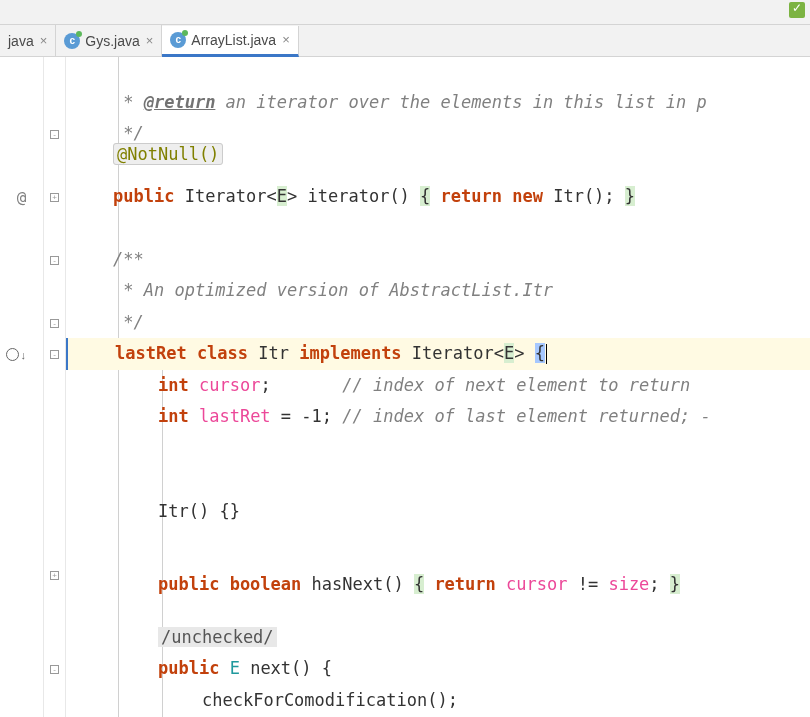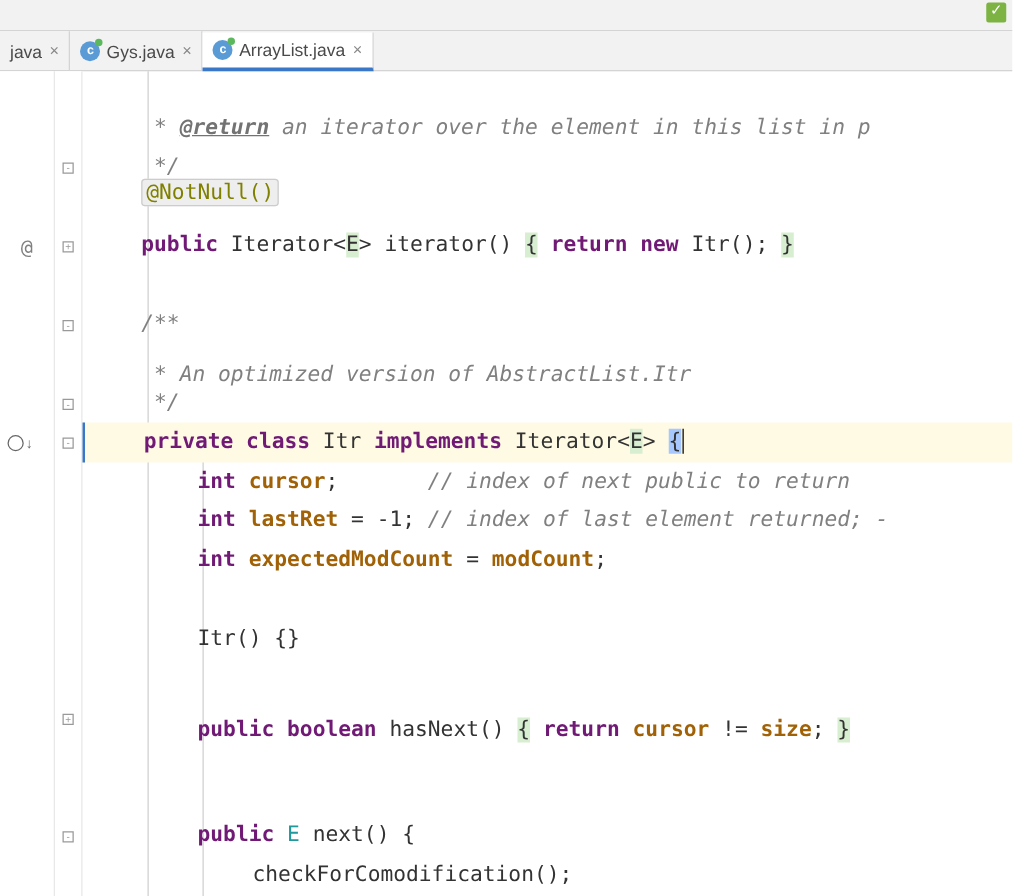--- a/index.html
+++ b/index.html
@@ -110,22 +110,22 @@
       padding-left: 12px;
       white-space: pre;
       height: 31.5px;
     }
     .hl-line {
       background: #fffae3;
     }
     .current-caret-line {
       border-left: 2px solid #3b77c7;
     }
-    .kw { color: #701a75; font-weight: bold; }
-    .field { color: #a16207; font-weight: bold; }
+    .kw { color: #c2410c; font-weight: bold; }
+    .field { color: #ec4899; font-weight: normal; }
     .comment { color: #808080; font-style: italic; }
     .comment-tag { color: #737373; font-style: italic; text-decoration: underline; font-weight: bold; }
     .annotation-box {
       background: #eeeeee;
       border: 1px solid #cccccc;
       border-radius: 3px;
       padding: 0 3px;
       color: #9a8f00;
       font-style: normal;
     }
@@ -260,29 +260,29 @@
       </div>
     <div class="gutter-item" style="top:597px;">
         <span class="fold-mark">-</span>
       </div>
   </div>
 
   <div class="code-area">
     <div class="vline" style="left:52px;"></div>
     <div class="vline" style="left:96px; top:312px;"></div>
 
-    <div class="line" style="top:30px;"><span style="padding-left:35px;"><span class="comment"> * </span><span class="comment-tag">@return</span><span class="comment"> an iterator over the element in this list in p</span></span></div>
+    <div class="line" style="top:30px;"><span style="padding-left:35px;"><span class="comment"> * </span><span class="comment-tag">@return</span><span class="comment"> an iterator over the elements in this list in p</span></span></div>
     <div class="line" style="top:61px;"><span style="padding-left:35px;"><span class="comment"> */</span></span></div>
     <div class="line" style="top:82px;"><span style="padding-left:35px;"><span class="annotation-box"><span class="annotation-text">@NotNull()</span></span></span></div>
     <div class="line" style="top:124px;"><span style="padding-left:35px;"><span class="kw">public</span><span> Iterator&lt;</span><span class="type-param-hl">E</span><span>&gt; iterator() </span><span class="brace-hl">{</span><span class="kw"> return new </span><span>Itr(); </span><span class="brace-hl">}</span></span></div>
     <div class="line" style="top:187px;"><span style="padding-left:35px;"><span class="comment">/**</span></span></div>
-    <div class="line" style="top:228px;"><span style="padding-left:35px;"><span class="comment"> * An optimized version of AbstractList.Itr</span></span></div>
+    <div class="line" style="top:218px;"><span style="padding-left:35px;"><span class="comment"> * An optimized version of AbstractList.Itr</span></span></div>
     <div class="line" style="top:250px;"><span style="padding-left:35px;"><span class="comment"> */</span></span></div>
-    <div class="line hl-line current-caret-line" style="top:281px;"><span style="padding-left:35px;"><span class="kw">private class</span><span> Itr </span><span class="kw">implements</span><span> Iterator&lt;</span><span class="type-param-hl">E</span><span>&gt; </span><span style="background:#a6c8ff;">{</span><span class="cursor"></span></span></div>
-    <div class="line" style="top:313px;"><span style="padding-left:80px;"><span class="kw">int</span><span class="field"> cursor</span><span>;       </span><span class="comment">// index of next public to return</span></span></div>
+    <div class="line hl-line current-caret-line" style="top:281px;"><span style="padding-left:35px;"><span class="kw">lastRet class</span><span> Itr </span><span class="kw">implements</span><span> Iterator&lt;</span><span class="type-param-hl">E</span><span>&gt; </span><span style="background:#a6c8ff;">{</span><span class="cursor"></span></span></div>
+    <div class="line" style="top:313px;"><span style="padding-left:80px;"><span class="kw">int</span><span class="field"> cursor</span><span>;       </span><span class="comment">// index of next element to return</span></span></div>
     <div class="line" style="top:344px;"><span style="padding-left:80px;"><span class="kw">int</span><span class="field"> lastRet</span><span> = -1; </span><span class="comment">// index of last element returned; -</span></span></div>
-    <div class="line" style="top:376px;"><span style="padding-left:80px;"><span class="kw">int</span><span class="field"> expectedModCount</span><span> = </span><span class="field">modCount</span><span>;</span></span></div>
     <div class="line" style="top:439px;"><span style="padding-left:80px;"><span>Itr() {}</span></span></div>
     <div class="line" style="top:512px;"><span style="padding-left:80px;"><span class="kw">public boolean</span><span> hasNext() </span><span class="brace-hl">{</span><span class="kw"> return </span><span class="field">cursor</span><span> != </span><span class="field">size</span><span>; </span><span class="brace-hl">}</span></span></div>
+    <div class="line" style="top:565px;"><span style="padding-left:80px;"><span class="suppress-box">/unchecked/</span></span></div>
     <div class="line" style="top:596px;"><span style="padding-left:80px;"><span class="kw">public</span><span style="color:#20999d;"> E</span><span> next() {</span></span></div>
     <div class="line" style="top:628px;"><span style="padding-left:124px;"><span>checkForComodification();</span></span></div>
   </div>
 </div>
 
 </body></html>

